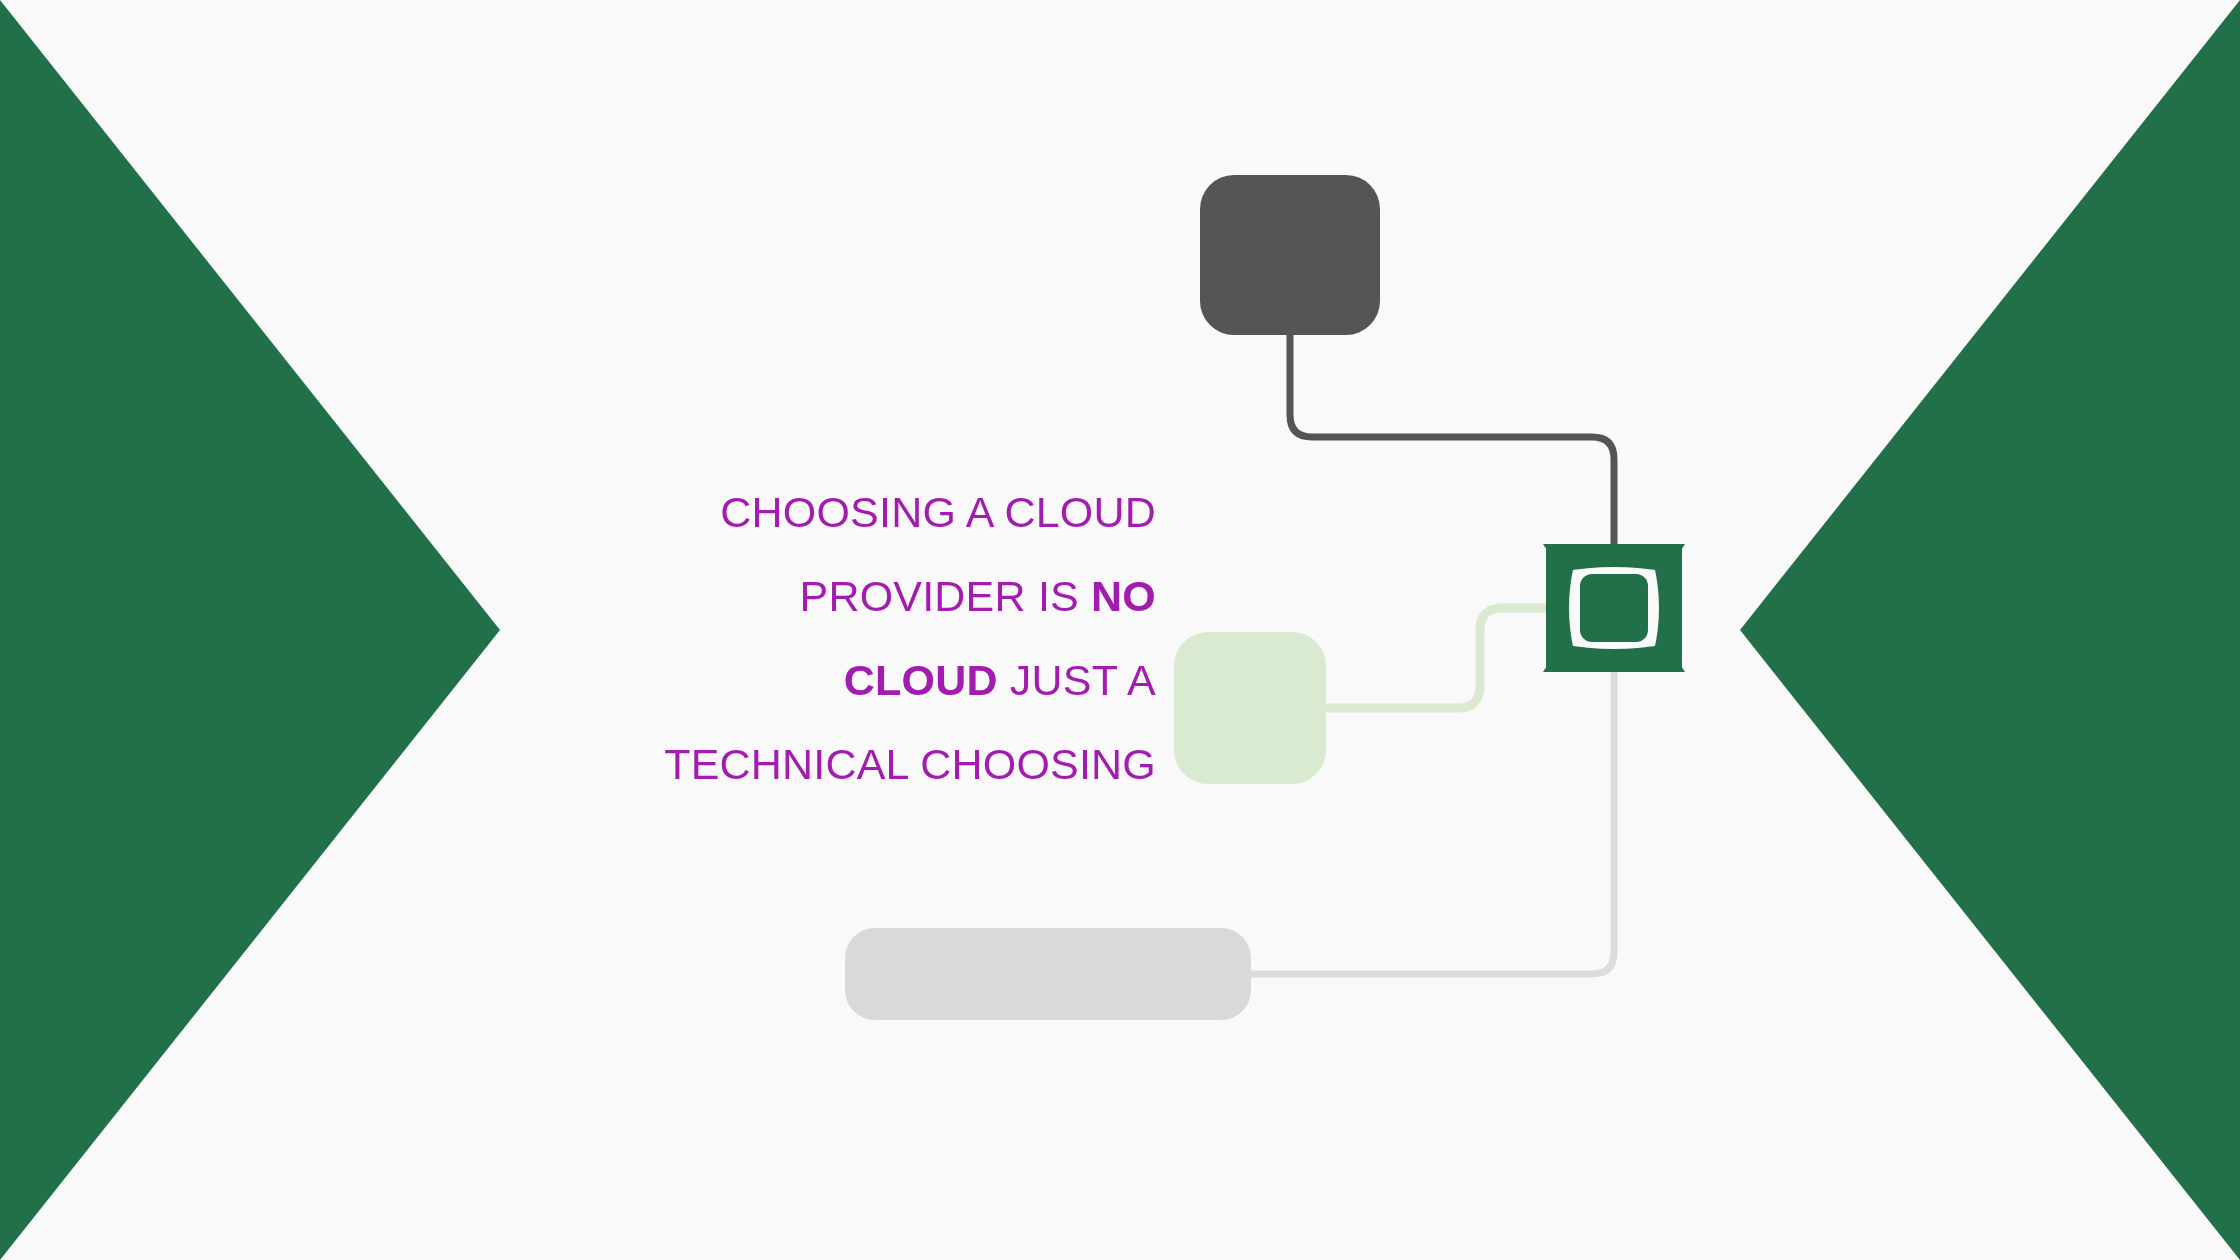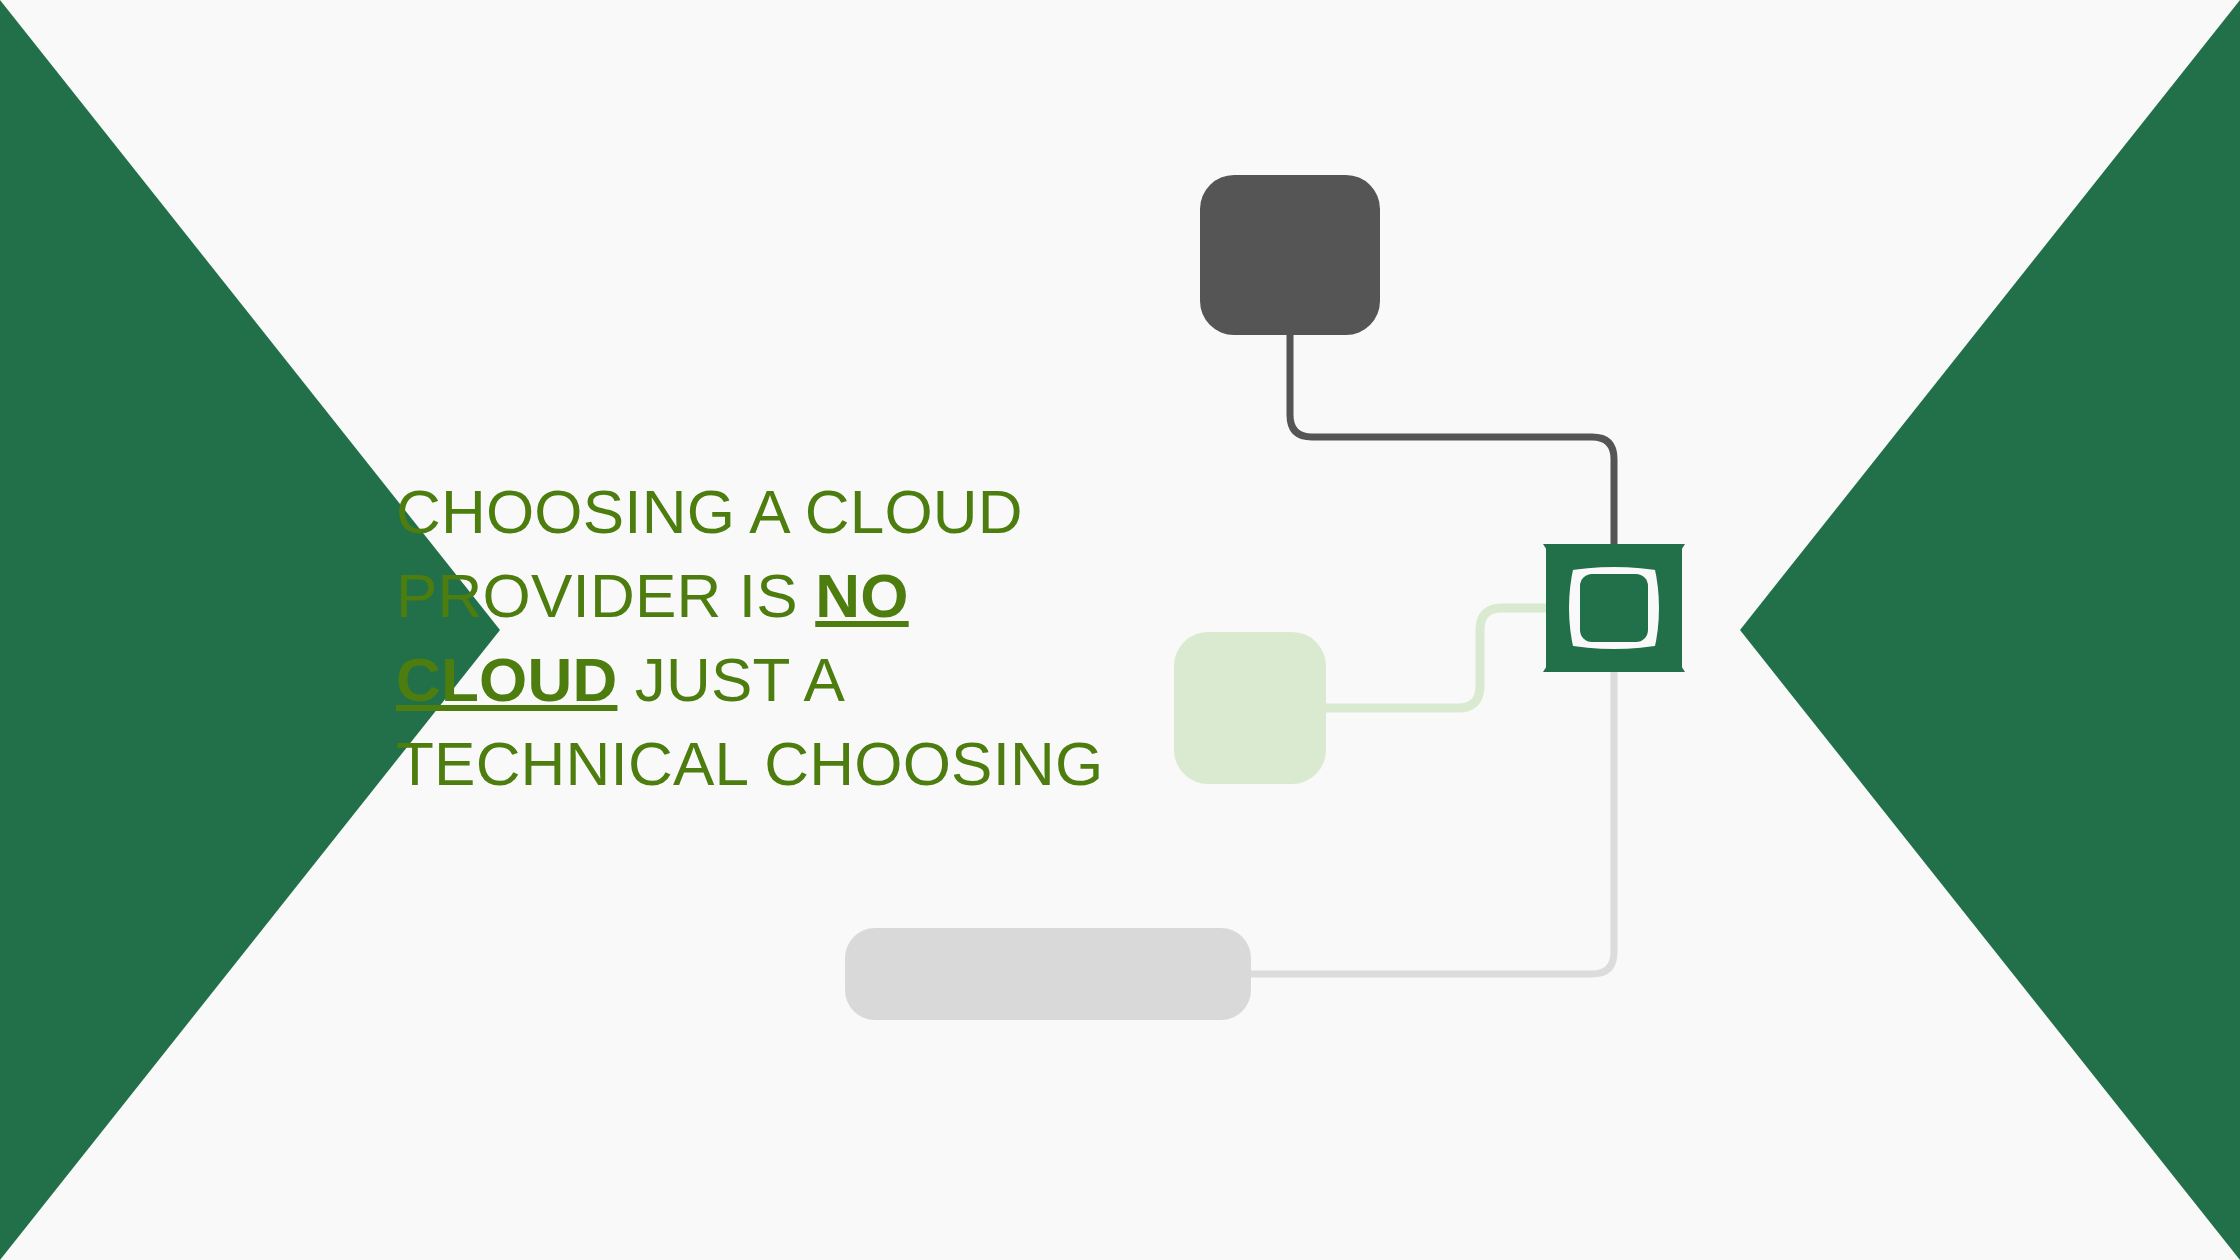--- a/index.html
+++ b/index.html
@@ -32,30 +32,30 @@
   }
 
   
   #headline {
     position: absolute;
     left: 396px;
     top: 470px;
     width: 760px;
   }
   .hl-line {
-    font-size: 62px;
+    font-size: 43px;
     line-height: 84px;
     letter-spacing: 0.2px;
-    color: #4d7c0f;
+    color: #a21caf;
     font-weight: 400;
     white-space: nowrap;
+    text-align: right;
   }
   .hl-strong {
     font-weight: 700;
-    text-decoration: underline;
   }
 
   
   #diagram {
     position: absolute;
     left: 0;
     top: 0;
     width: 2240px;
     height: 1260px;
   }

